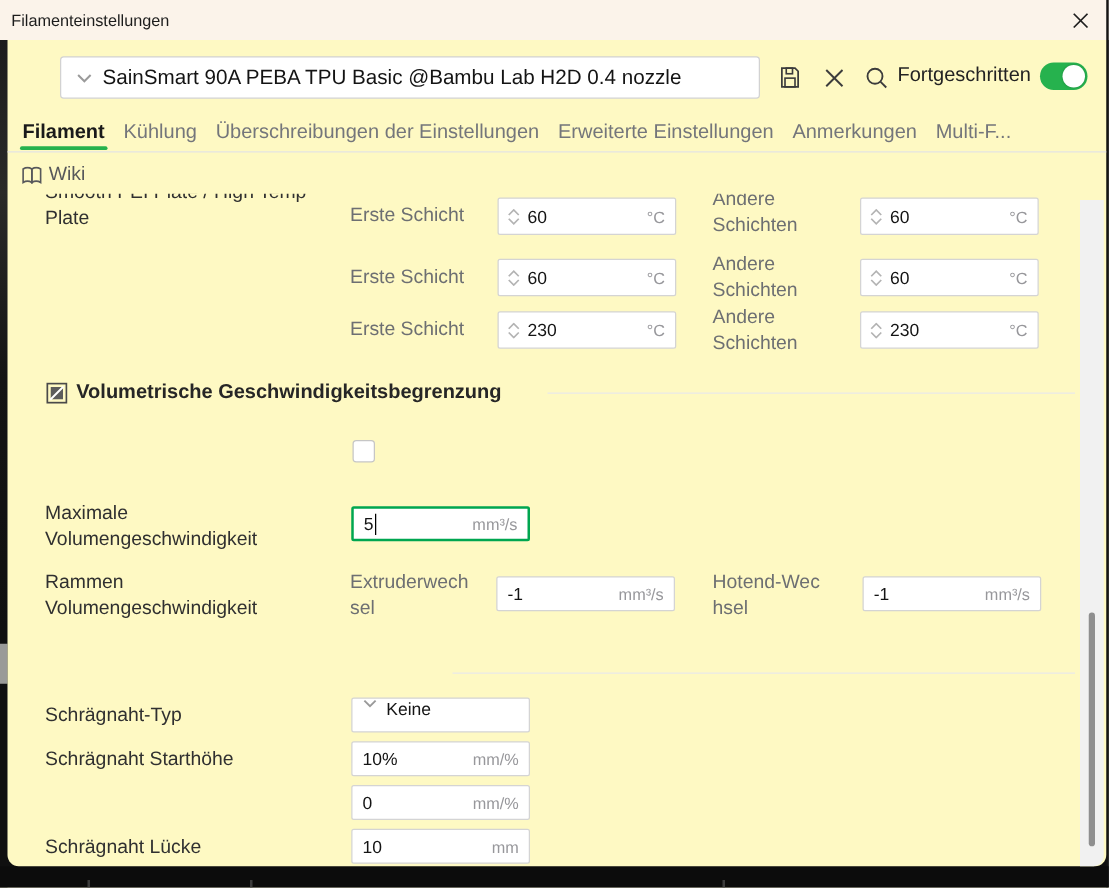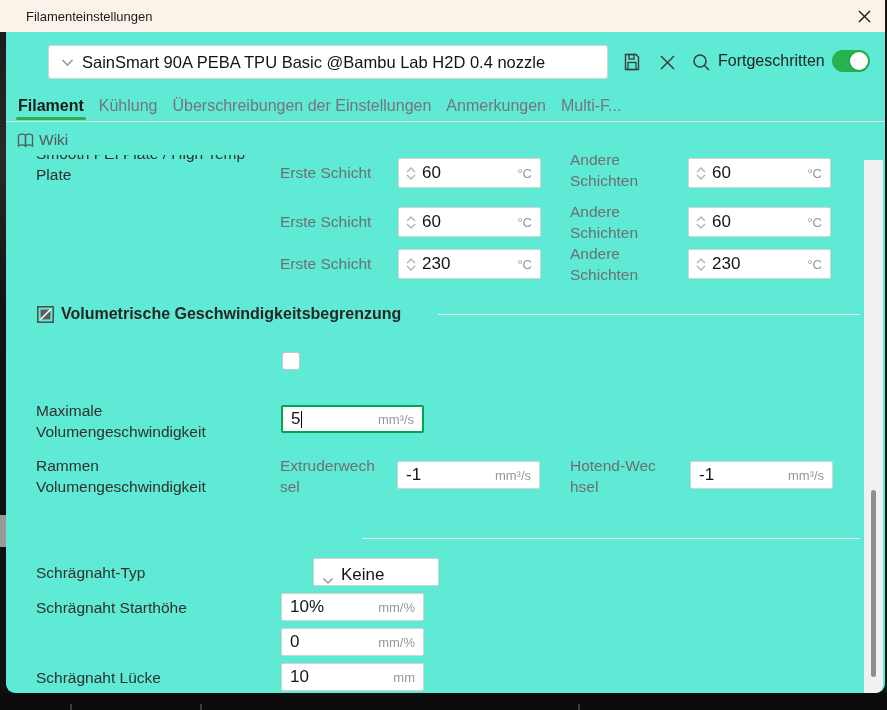--- a/index.html
+++ b/index.html
@@ -1,30 +1,30 @@
 <!DOCTYPE html>
 <html><head>
 <meta charset="utf-8">
 <style>
   html,body{margin:0;padding:0;}
   .stage{position:relative;width:887px;height:710px;background:#101010;overflow:hidden;
          font-family:"Liberation Sans",sans-serif;-webkit-font-smoothing:antialiased;}
   
   .titlebar{position:absolute;left:0;top:0;width:887px;height:32px;background:#fbf3ea;
             display:flex;align-items:center;}
-  .titlebar .title{font-size:13px;color:#1c1c1c;margin-left:26px;}
+  .titlebar .title{font-size:13px;color:#1c1c1c;margin-left:9px;}
   .close-btn{position:absolute;right:9px;top:2px;width:28px;height:28px;display:flex;
              align-items:center;justify-content:center;cursor:pointer;}
   .left-strip{position:absolute;left:0;top:32px;width:6px;height:678px;
               background:linear-gradient(180deg,#1c1c1c 0%,#2a2a28 18%,#141414 40%,#101010 70%);}
   .left-blob{position:absolute;left:0;top:483px;width:6px;height:32px;background:#9a9a98;}
   .right-strip{position:absolute;right:0;top:0;width:2px;height:710px;background:#151515;}
   .bottom-strip{position:absolute;left:0;top:693px;width:887px;height:17px;background:#0c0c0c;}
   .bottom-tick{position:absolute;top:11px;width:2px;height:6px;background:#3c3c3c;}
-  .dialog{position:absolute;left:6px;top:32px;width:879px;height:661px;background:#5eead4;
+  .dialog{position:absolute;left:6px;top:32px;width:879px;height:661px;background:#fef9c3;
           border-radius:0 0 9px 9px;}
   
   .preset-row{position:absolute;left:0;top:13px;width:879px;height:34px;}
   .preset-combo{position:absolute;left:42px;top:0;width:560px;height:34px;border:1px solid #d2d2d2;
                 border-radius:3px;display:flex;align-items:center;box-sizing:border-box;background:#fff;cursor:pointer;}
   .preset-combo .chev{margin:0 8px 0 12px;display:flex;}
   .preset-combo .ptext{font-size:16.5px;color:#141414;white-space:nowrap;}
   .tool-icon{position:absolute;top:6px;width:22px;height:22px;display:flex;align-items:center;
              justify-content:center;cursor:pointer;}
   .adv-label{position:absolute;left:712px;top:7px;font-size:16px;color:#232323;cursor:default;}
@@ -45,31 +45,31 @@
   .wiki-row .wlabel{font-size:15.5px;color:#57585b;margin-left:5px;}
   
   .viewport{position:absolute;left:0;top:123px;width:860px;height:538px;overflow:hidden;}
   .lbl{position:absolute;font-size:15.5px;line-height:21px;color:#303030;}
   .sublbl{position:absolute;font-size:15.5px;line-height:21px;color:#6d6f72;}
   .wrap{word-break:break-all;}
   
   .spinbox{position:absolute;width:143px;height:30px;border:1px solid #d4d4d4;border-radius:2px;
            box-sizing:border-box;display:flex;align-items:center;background:#fff;}
   .spinbox .spinner{margin:0 6px 0 7px;display:flex;flex-direction:column;gap:1px;cursor:pointer;}
-  .val{font-size:17px;color:#141414;}
+  .val{font-size:14px;color:#141414;}
   .unit{font-size:13px;color:#97979b;margin-left:auto;margin-right:8px;}
   
   .inputbox{position:absolute;width:143px;height:28px;border:1px solid #d4d4d4;border-radius:2px;
             box-sizing:border-box;display:flex;align-items:center;background:#fff;}
   .inputbox .val{margin-left:8px;}
   .inputbox.focused{border:2px solid #00a650;}
   .caret{display:inline-block;width:1px;height:17px;background:#000;vertical-align:-3px;margin-left:1px;}
   
-  .selectbox{position:absolute;width:126px;height:28px;border:1px solid #d4d4d4;border-radius:2px;
-             box-sizing:border-box;display:flex;align-items:flex-end;background:#fff;cursor:pointer;margin-left:32px;}
+  .selectbox{position:absolute;width:143px;height:28px;border:1px solid #d4d4d4;border-radius:2px;
+             box-sizing:border-box;display:flex;align-items:flex-start;background:#fff;cursor:pointer;}
   .selectbox .chev{margin:0 7px 0 8px;display:flex;}
   
   .sec-head{position:absolute;left:11px;height:22px;display:flex;align-items:center;padding-left:20px;}
   .sec-title{font-size:16px;font-weight:bold;color:#262626;margin-left:7px;white-space:nowrap;}
   .sec-rule{position:absolute;height:1px;background:#e9e9e9;}
   .checkbox{position:absolute;width:18px;height:18px;border:1px solid #c6c6c6;border-radius:3px;
             background:#fff;box-sizing:border-box;cursor:pointer;}
   
   .scroll-track{position:absolute;right:2px;top:128px;width:19px;height:533px;background:#f1f1f1;
                 border-radius:0 0 8px 0;}
@@ -141,20 +141,23 @@
         <span>Filament</span>
         <div class="underline"></div>
       </div>
       <div class="tab">
           <span>Kühlung</span>
         </div>
       <div class="tab">
           <span>Überschreibungen der Einstellungen</span>
         </div>
       <div class="tab">
+          <span>Erweiterte Einstellungen</span>
+        </div>
+      <div class="tab">
           <span>Anmerkungen</span>
         </div>
       <div class="tab">
           <span>Multi-F...</span>
         </div>
     </div>
 
     <div class="wiki-row">
       <svg width="17" height="15" viewBox="0 0 17 15">
         <path d="M1.5 2.2 C3.5 1 6.5 1 8.5 2.2 V13 C6.5 11.8 3.5 11.8 1.5 13 Z" fill="none" stroke="#57585b" stroke-width="1.3"></path>

